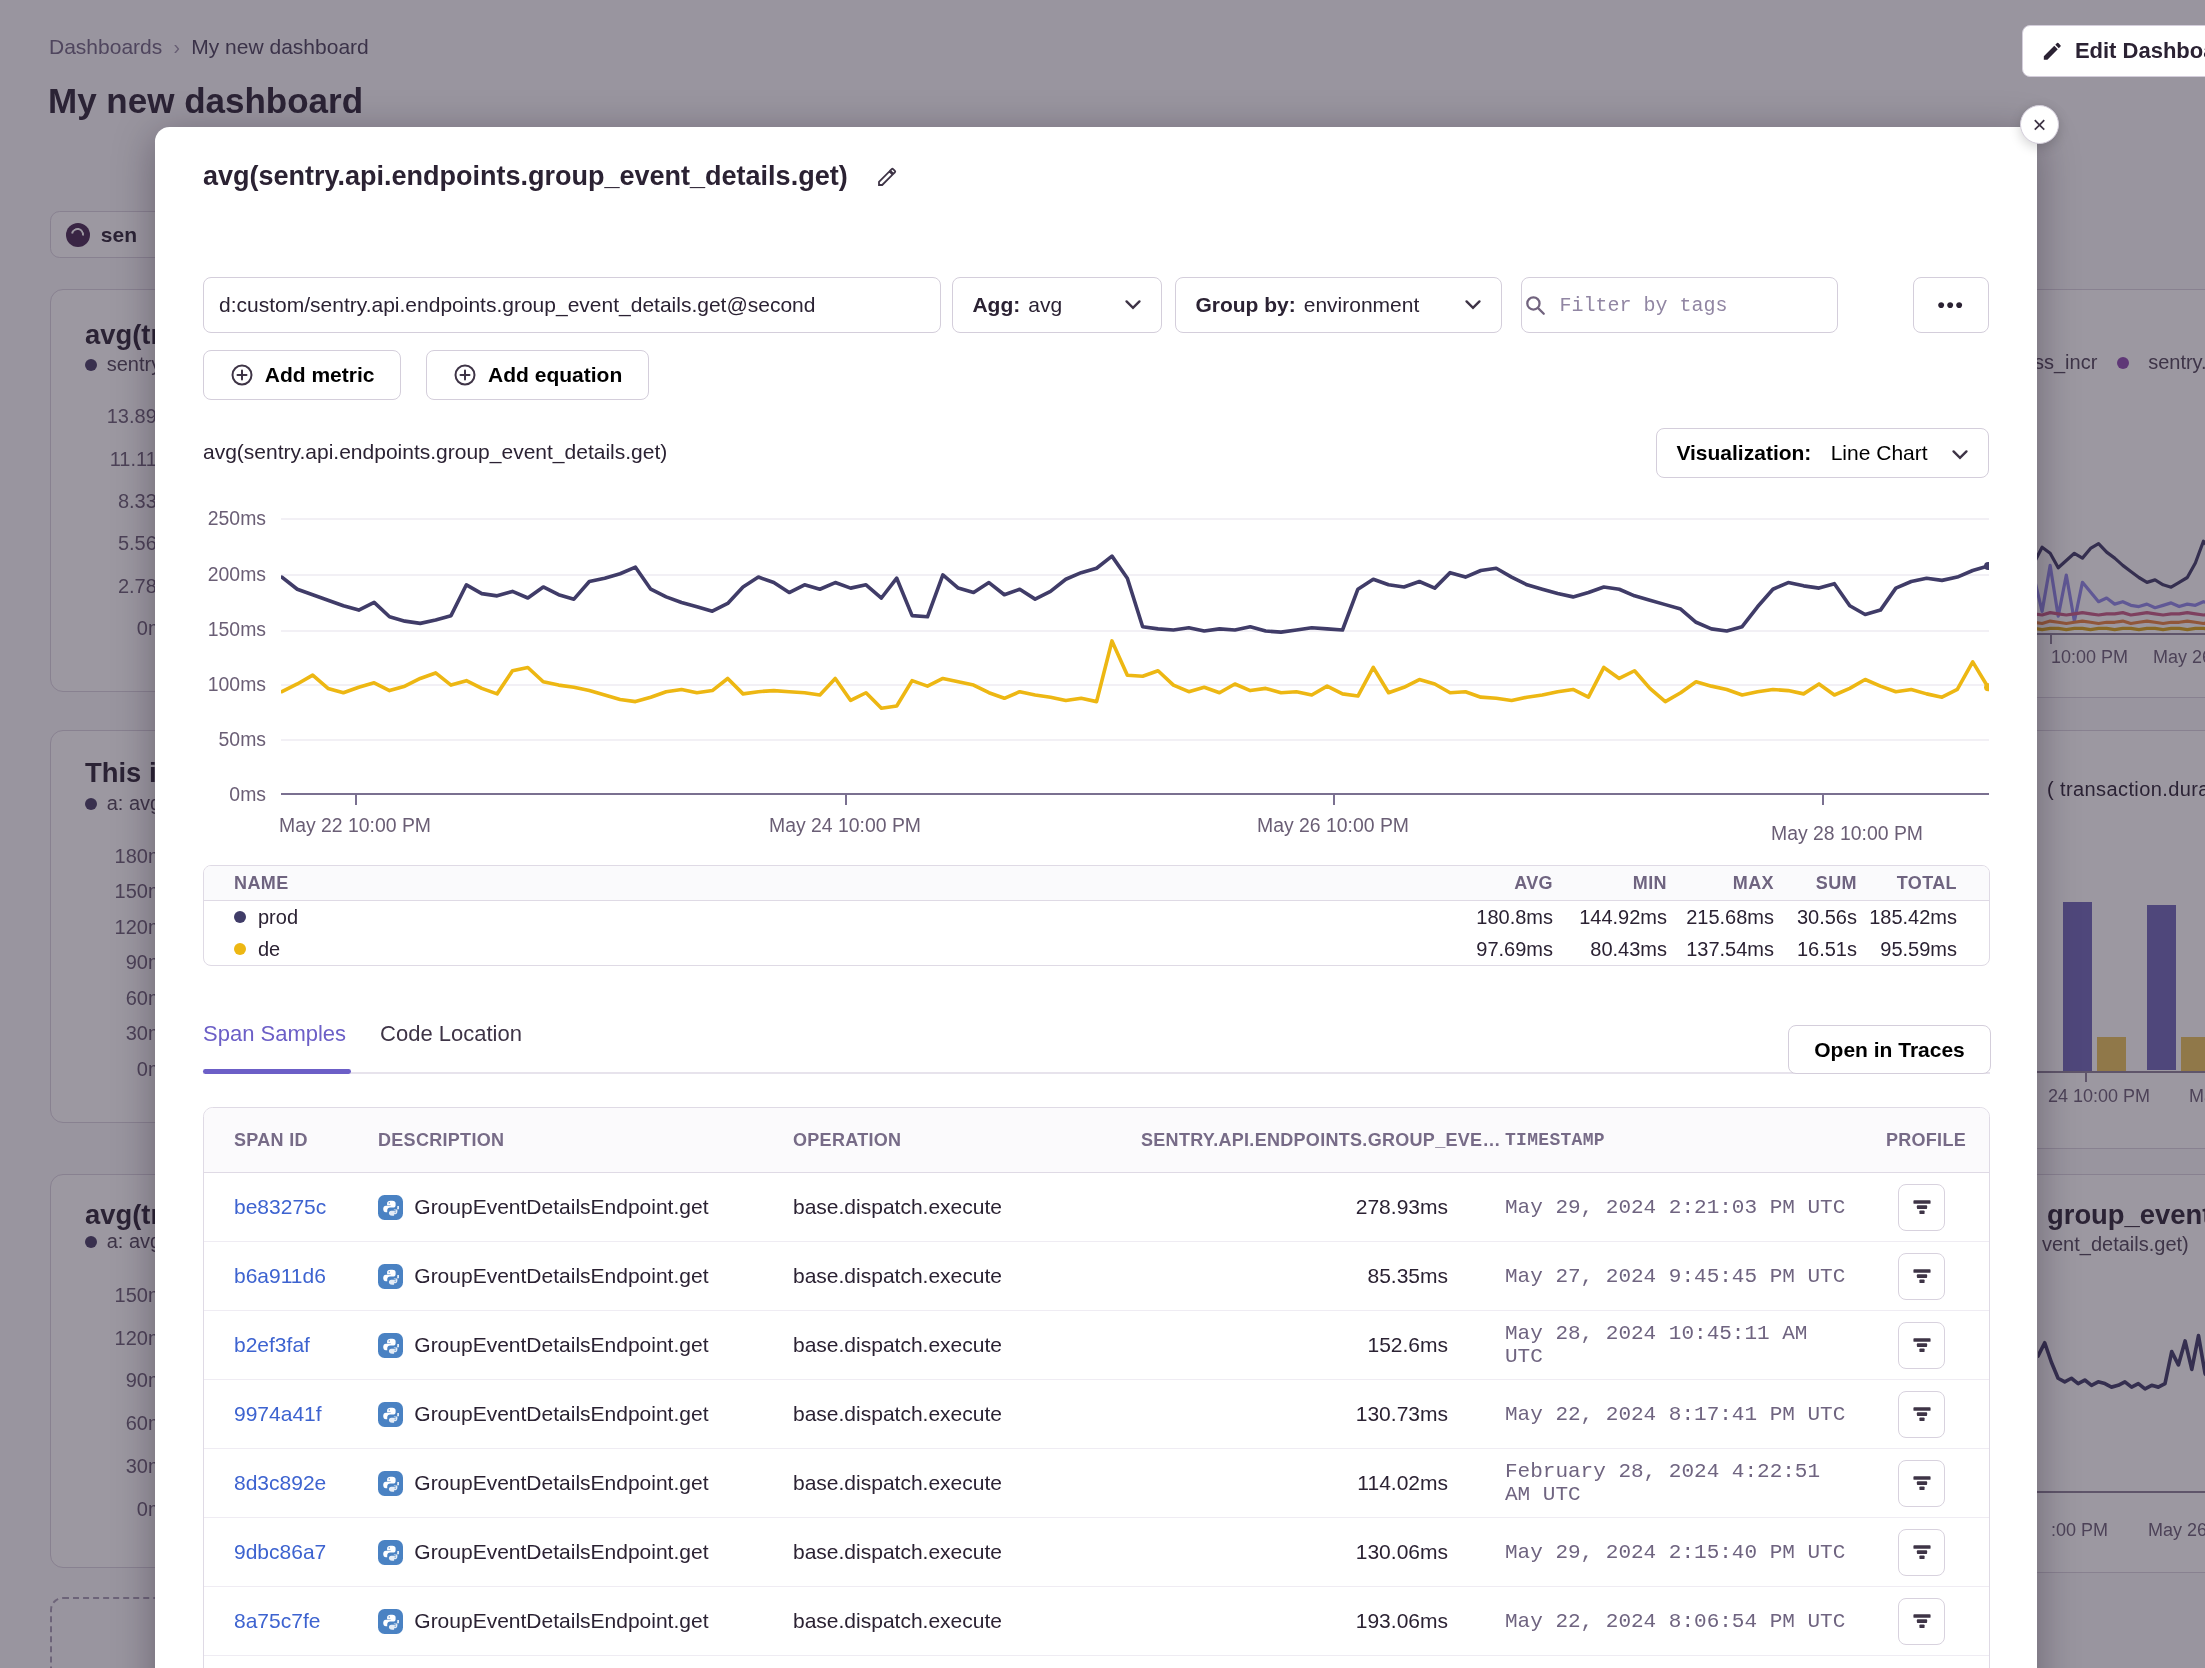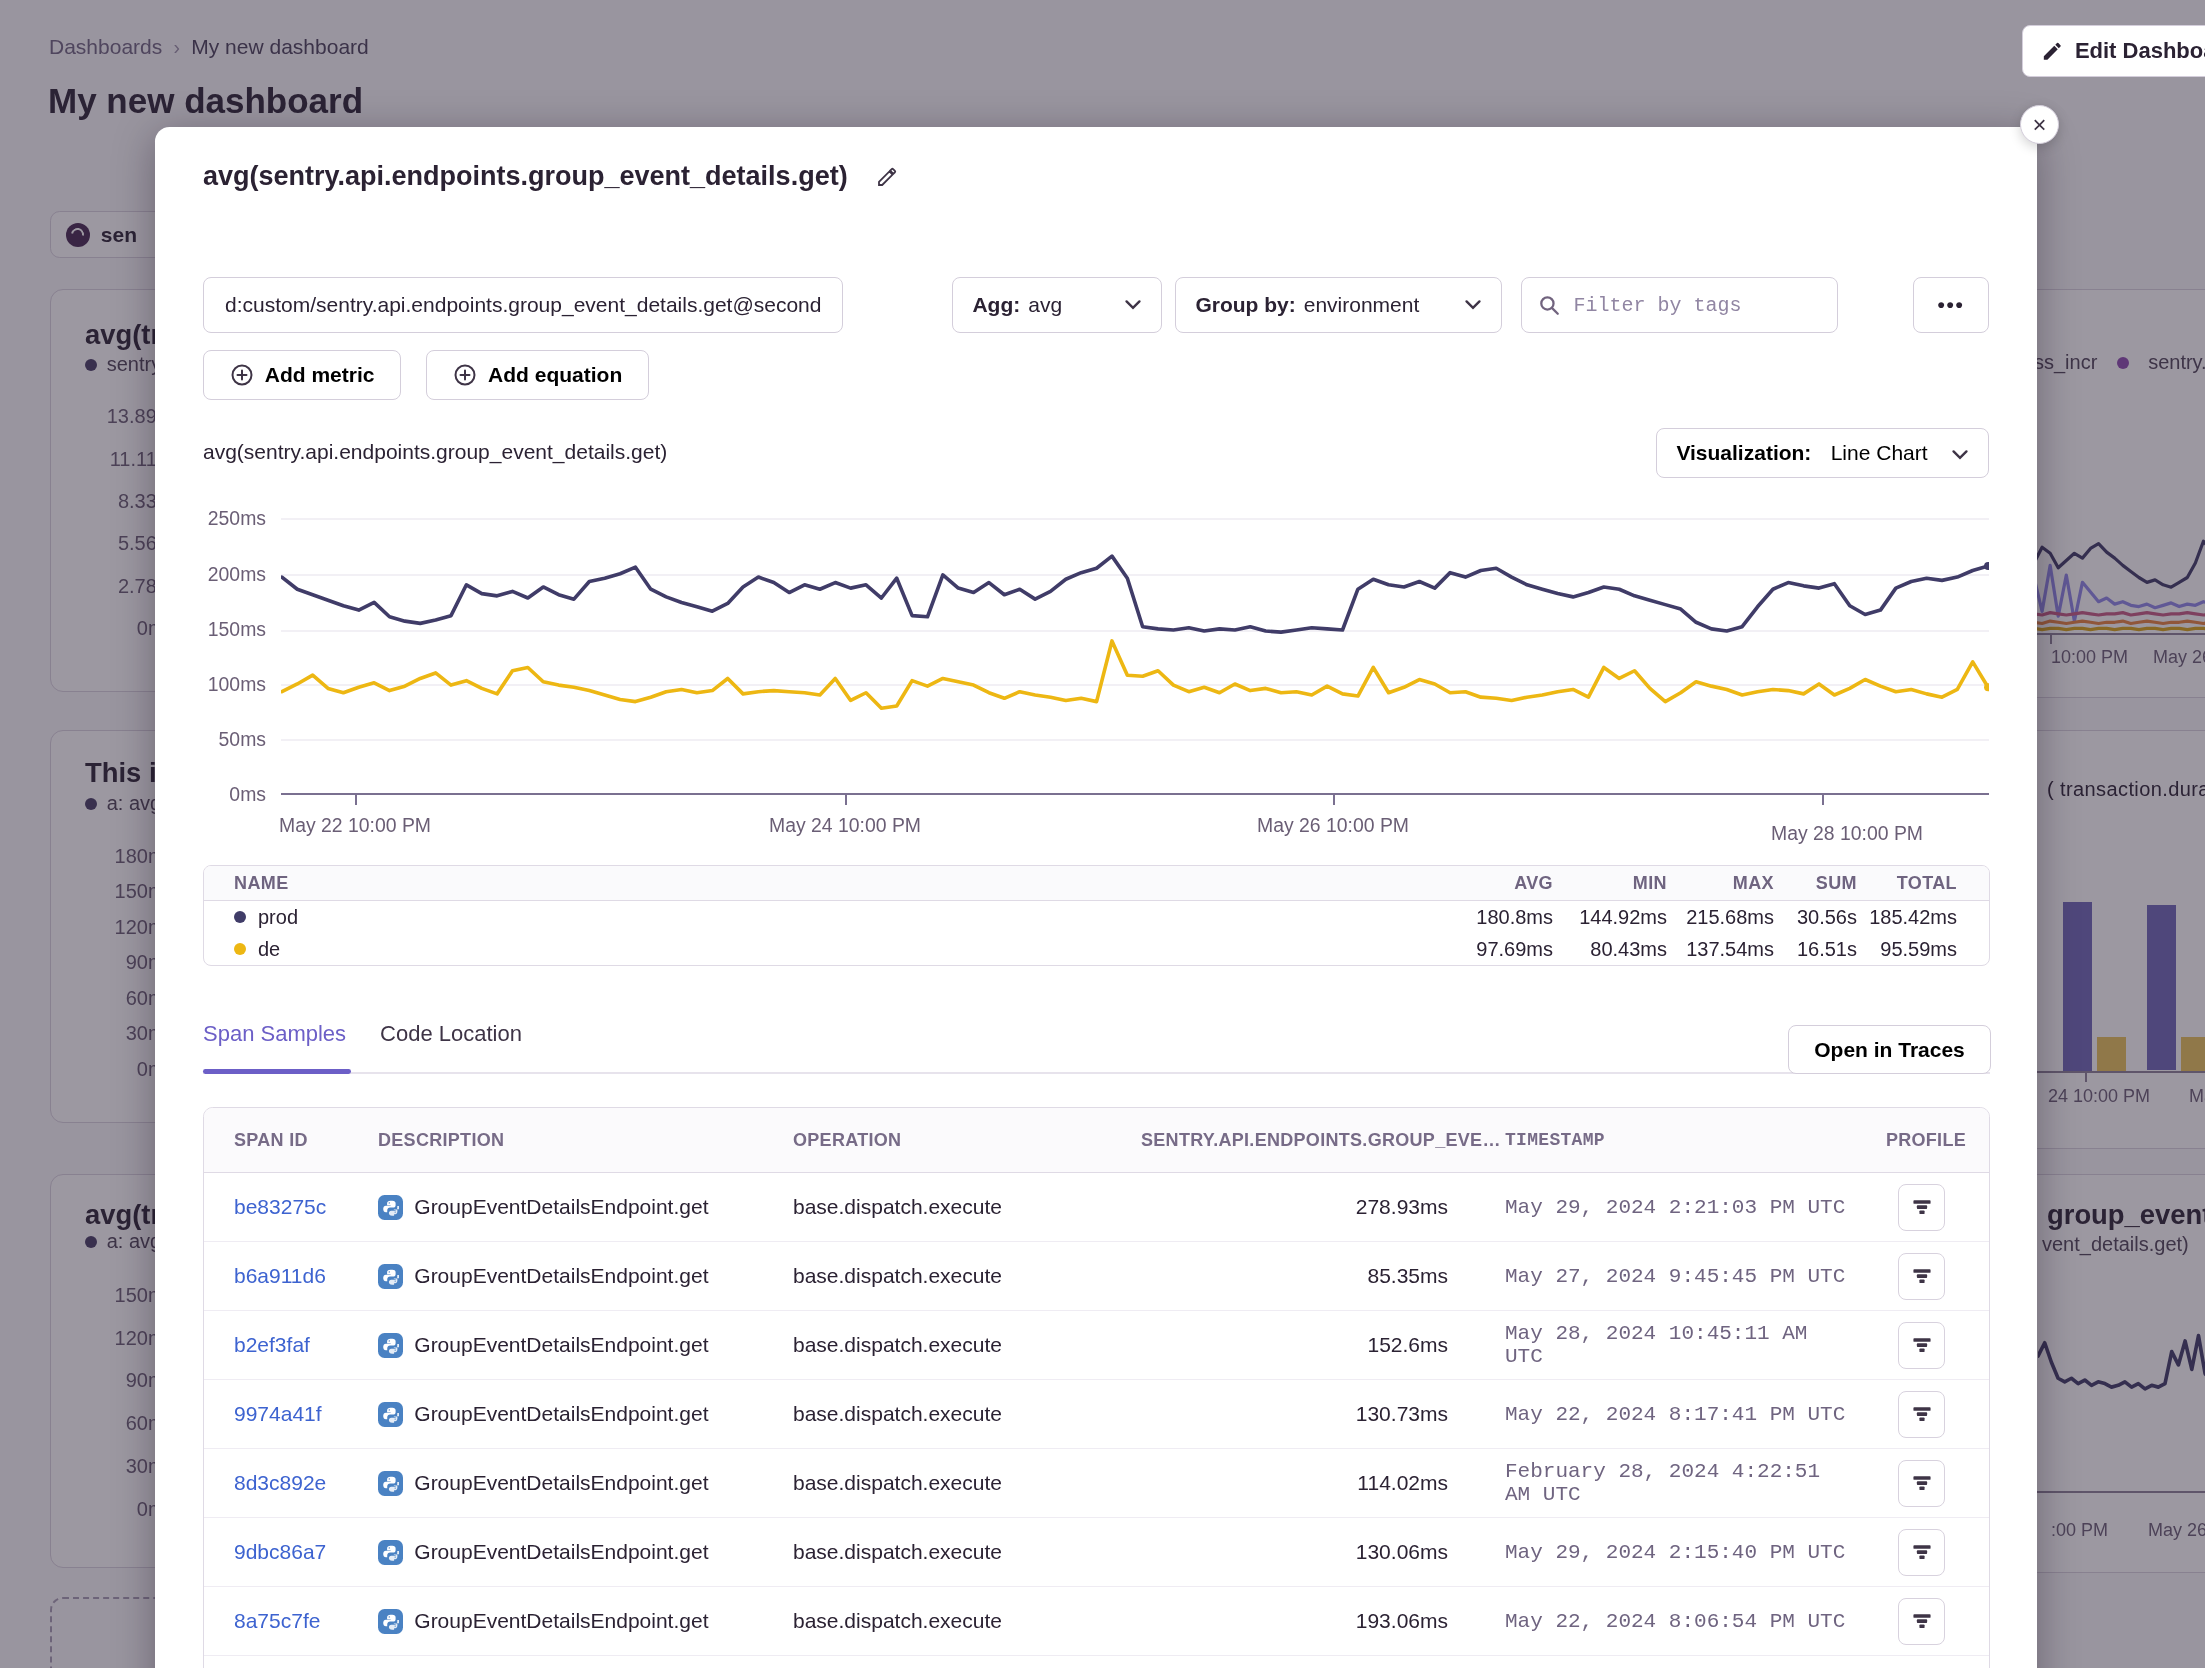--- a/index.html
+++ b/index.html
@@ -189,42 +189,42 @@
   </div>
 
   <div class="modal">
     <div class="m-title">
       <span>avg(sentry.api.endpoints.group_event_details.get)</span>
       <svg width="24" height="24" viewBox="0 0 24 24">
           <path d="M4 16.8V20h3.2L17.6 9.6l-3.2-3.2L4 16.8z M19.9 7.3a1 1 0 000-1.4l-1.8-1.8a1 1 0 00-1.4 0l-1.5 1.5 3.2 3.2 1.5-1.5z" fill="none" stroke="#3E3446" stroke-width="1.8"></path>
         </svg>
     </div>
 
-    <div class="ctl" style="left:48px;width:640px;padding:0 21px;">
+    <div class="ctl" style="left:48px;width:738px;padding:0 15px;">
       <span class="nowrap">d:custom/sentry.api.endpoints.group_event_details.get@second</span>
     </div>
     <div class="ctl" style="left:797px;width:210px;padding:0 19.4px;">
       <span class="lbl">Agg:</span>
       <span>avg</span>
       <span class="chev">
           <svg width="18" height="11.3" viewBox="0 0 22 14">
             <path d="M3 3l8 8 8-8" stroke="#3E3446" stroke-width="3" fill="none" stroke-linecap="round"></path>
           </svg>
         </span>
     </div>
     <div class="ctl" style="left:1020px;width:327px;padding:0 19.4px;">
       <span class="lbl">Group by:</span>
       <span>environment</span>
       <span class="chev">
           <svg width="18" height="11.3" viewBox="0 0 22 14">
             <path d="M3 3l8 8 8-8" stroke="#3E3446" stroke-width="3" fill="none" stroke-linecap="round"></path>
           </svg>
         </span>
     </div>
-    <div class="ctl" style="left:1366px;width:317px;padding:0 16px;gap:13px;">
+    <div class="ctl" style="left:1366px;width:317px;padding:0 2px;gap:13px;">
       <svg width="22.6" height="22.6" viewBox="0 0 24 24">
           <circle cx="10" cy="10" r="6.5" stroke="#71637E" stroke-width="2.4" fill="none"></circle>
           <path d="M15 15l6 6" stroke="#71637E" stroke-width="2.4" stroke-linecap="round"></path>
         </svg>
       <span style="font-family:'Liberation Mono',monospace;font-size:20px;color:#9186A3;">Filter by tags</span>
     </div>
     <div class="ctl" style="left:1758px;width:76px;justify-content:center;padding:0;">
       <span style="font-weight:700;letter-spacing:1.6px;">•••</span>
     </div>
 

